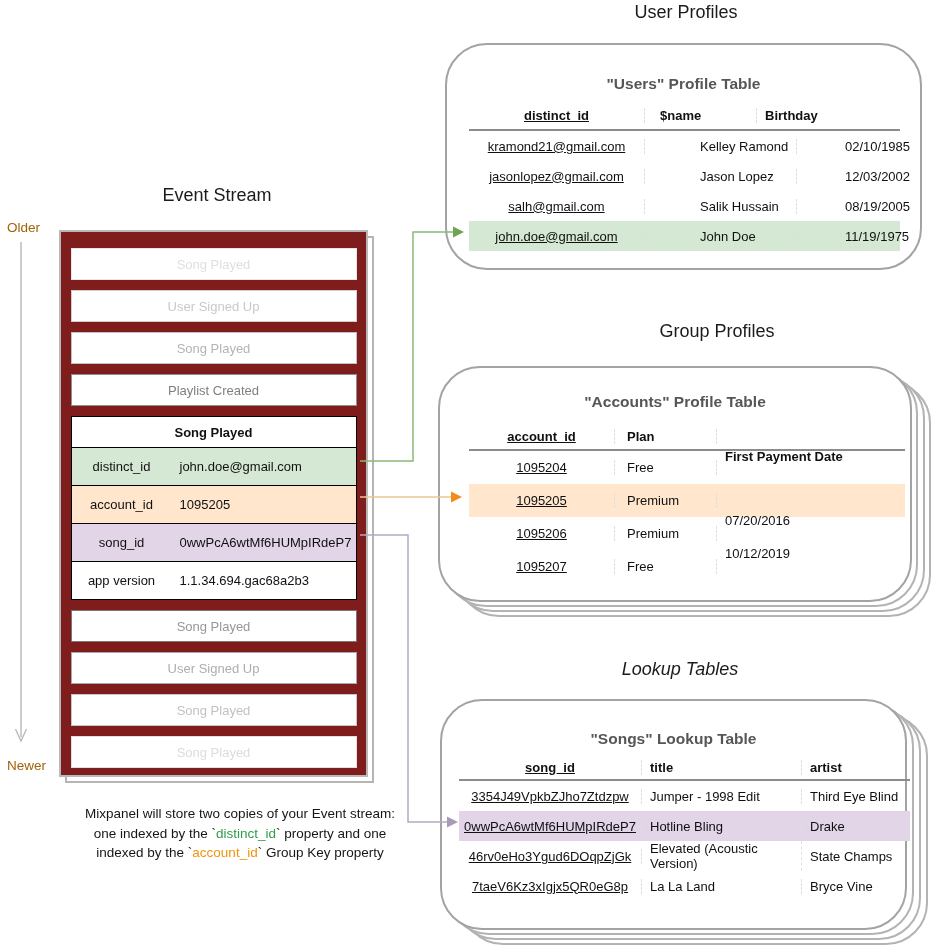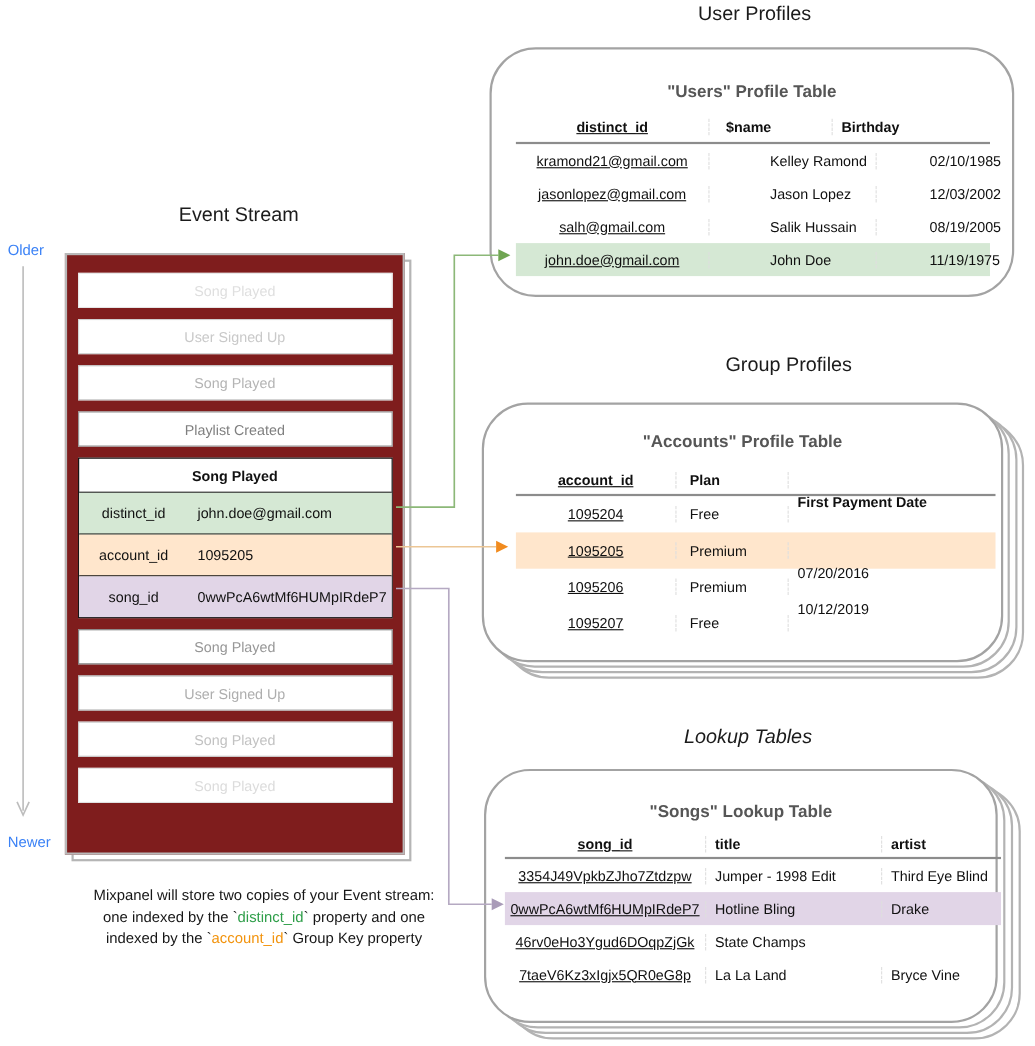--- a/index.html
+++ b/index.html
@@ -6,21 +6,21 @@
   #canvas {
     position:relative; width:941px; height:951px; background:#fff;
     font-family:"Liberation Sans", sans-serif; overflow:hidden; color:#111;
   }
   .big-title { position:absolute; font-size:18px; color:#1b1b1b; white-space:nowrap; transform:translateX(-50%); }
   #t-event  { left:217px; top:185px; }
   #t-users  { left:686px; top:2px; }
   #t-groups { left:681px; top:321px;margin-left:36px; }
   #t-lookup { left:680px; top:659px;font-style:italic; }
 
-  .axis-label { position:absolute; font-size:13.5px; color:#3b82f6; }
+  .axis-label { position:absolute; font-size:13.5px; color:#a16207; }
   #older { left:7px; top:220px; }
   #newer { left:7px; top:758px; }
 
   
   .stack-layer { position:absolute; background:#fff; border:2px solid #b5b5b5; box-sizing:border-box; z-index:1; }
   .es-stack { left:65px; top:236px; width:309px; height:547px; }
   .event-container {
     position:absolute; left:59px; top:230px; width:309px; height:547px;
     background:#7f1d1d; border:2px solid #b9b9b9; box-sizing:border-box; z-index:2;
     display:flex; flex-direction:column; align-items:center; padding-top:16px; gap:10px;
@@ -129,20 +129,24 @@
         <span class="event-val">john.doe@gmail.com</span>
       </div>
       <div class="event-row hl-orange">
         <span class="event-key">account_id</span>
         <span class="event-val">1095205</span>
       </div>
       <div class="event-row hl-purple">
         <span class="event-key">song_id</span>
         <span class="event-val">0wwPcA6wtMf6HUMpIRdeP7</span>
       </div>
+      <div class="event-row">
+        <span class="event-key">app version</span>
+        <span class="event-val">1.1.34.694.gac68a2b3</span>
+      </div>
     </div>
 
     <div class="event-box f5">Song Played</div>
     <div class="event-box f6">User Signed Up</div>
     <div class="event-box f7">Song Played</div>
     <div class="event-box f8">Song Played</div>
   </div>
 
   <div class="caption">
     <div><span>Mixpanel will store two copies of your Event stream:</span></div>
@@ -233,20 +237,21 @@
         <span class="c2">Jumper - 1998 Edit</span>
         <span class="c3">Third Eye Blind</span>
       </div>
       <div class="trow hl-purple">
         <span class="c1 kcell">0wwPcA6wtMf6HUMpIRdeP7</span>
         <span class="c2">Hotline Bling</span>
         <span class="c3">Drake</span>
       </div>
       <div class="trow">
         <span class="c1 kcell">46rv0eHo3Ygud6DOqpZjGk</span>
+        <span class="c2">Elevated (Acoustic Version)</span>
         <span class="c3">State Champs</span>
       </div>
       <div class="trow">
         <span class="c1 kcell">7taeV6Kz3xIgjx5QR0eG8p</span>
         <span class="c2">La La Land</span>
         <span class="c3">Bryce Vine</span>
       </div>
     </div>
   </div>
 

